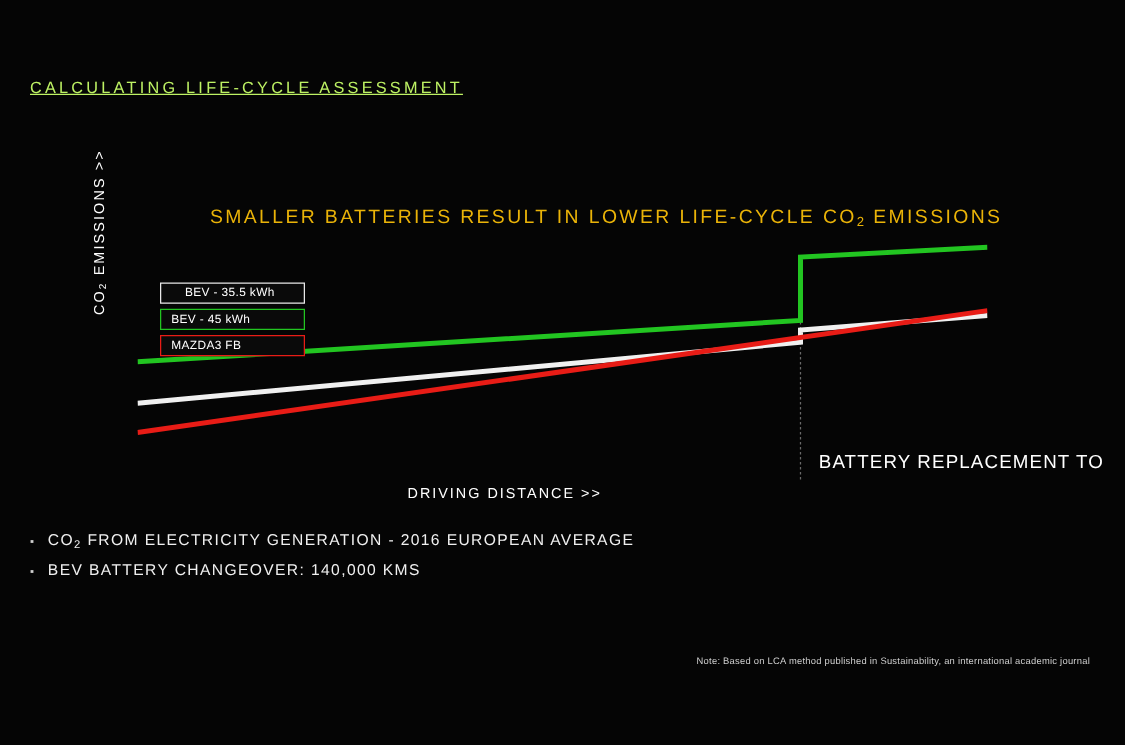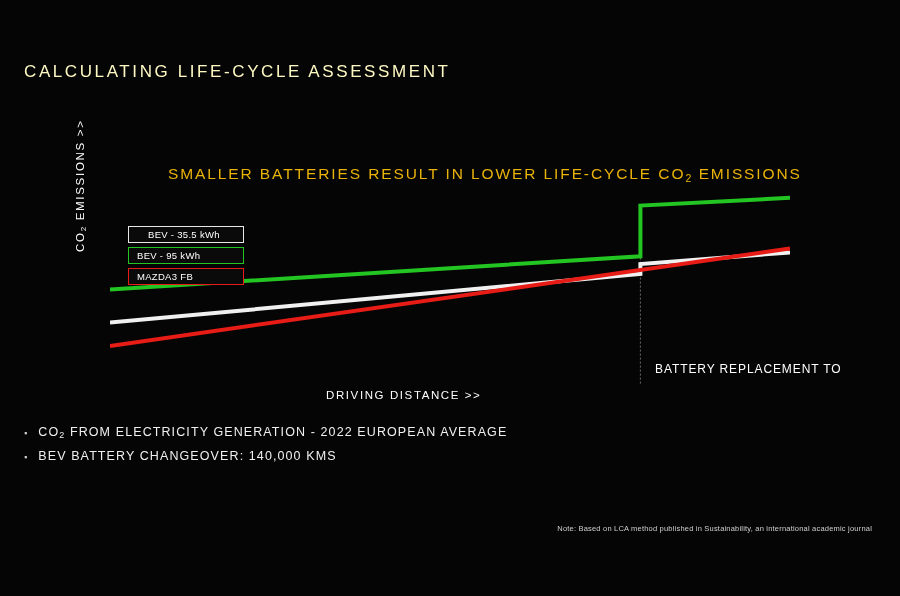--- a/index.html
+++ b/index.html
@@ -17,25 +17,26 @@
   }
   .slide {
     position: absolute;
     inset: 0;
     background: #050505;
   }
   .slide-title {
     position: absolute;
     left: 24px;
     top: 62px;
-    font-size: 17px;
+    font-size: 13px;
     letter-spacing: 2.6px;
-    color: #fef9c3;
+    color: #bef264;
     font-weight: 400;
     white-space: nowrap;
+    text-decoration: underline;
   }
   .chart-title {
     position: absolute;
     left: 168px;
     top: 165px;
     font-size: 15.5px;
     letter-spacing: 1.9px;
     color: #eab308;
     font-weight: 400;
     white-space: nowrap;
@@ -101,21 +102,21 @@
     box-sizing: border-box;
   }
   .legend-item.white  { border-color: #e8e8e8; padding-left: 19px; }
   .legend-item.green  { border-color: #22c521; }
   .legend-item.red    { border-color: #e81c16; }
 
   .annotation {
     position: absolute;
     left: 655px;
     top: 363px;
-    font-size: 12px;
+    font-size: 15px;
     line-height: 13px;
     letter-spacing: 0.9px;
     color: #ffffff;
   }
   .bullets {
     position: absolute;
     left: 24px;
     top: 425px;
     font-size: 12.5px;
     letter-spacing: 1.1px;
@@ -175,36 +176,36 @@
         <path d="M0.00 156.00 L680.00 58.50" fill="none" stroke="#e81c16" stroke-width="4" stroke-linejoin="miter" stroke-linecap="butt"></path>
       </svg>
 
     <div class="x-axis-label">DRIVING DISTANCE &gt;&gt;</div>
 
     <div class="legend">
       <div class="legend-item white">
         <span>BEV - 35.5 kWh</span>
       </div>
       <div class="legend-item green">
-        <span>BEV - 95 kWh</span>
+        <span>BEV - 45 kWh</span>
       </div>
       <div class="legend-item red">
         <span>MAZDA3 FB</span>
       </div>
     </div>
   </div>
 
   <div class="annotation">
     <div>BATTERY REPLACEMENT TO</div>
   </div>
 
   <div class="bullets">
     <div class="bullet">
       <span class="dot">▪</span>
-      <span><span>CO</span><sub>2</sub><span> FROM ELECTRICITY GENERATION - 2022 EUROPEAN AVERAGE</span></span>
+      <span><span>CO</span><sub>2</sub><span> FROM ELECTRICITY GENERATION - 2016 EUROPEAN AVERAGE</span></span>
     </div>
     <div class="bullet">
       <span class="dot">▪</span>
       <span><span>BEV BATTERY CHANGEOVER: 140,000 KMS</span></span>
     </div>
   </div>
 
   <div class="note">Note: Based on LCA method published in Sustainability, an international academic journal</div>
 </div>
 

